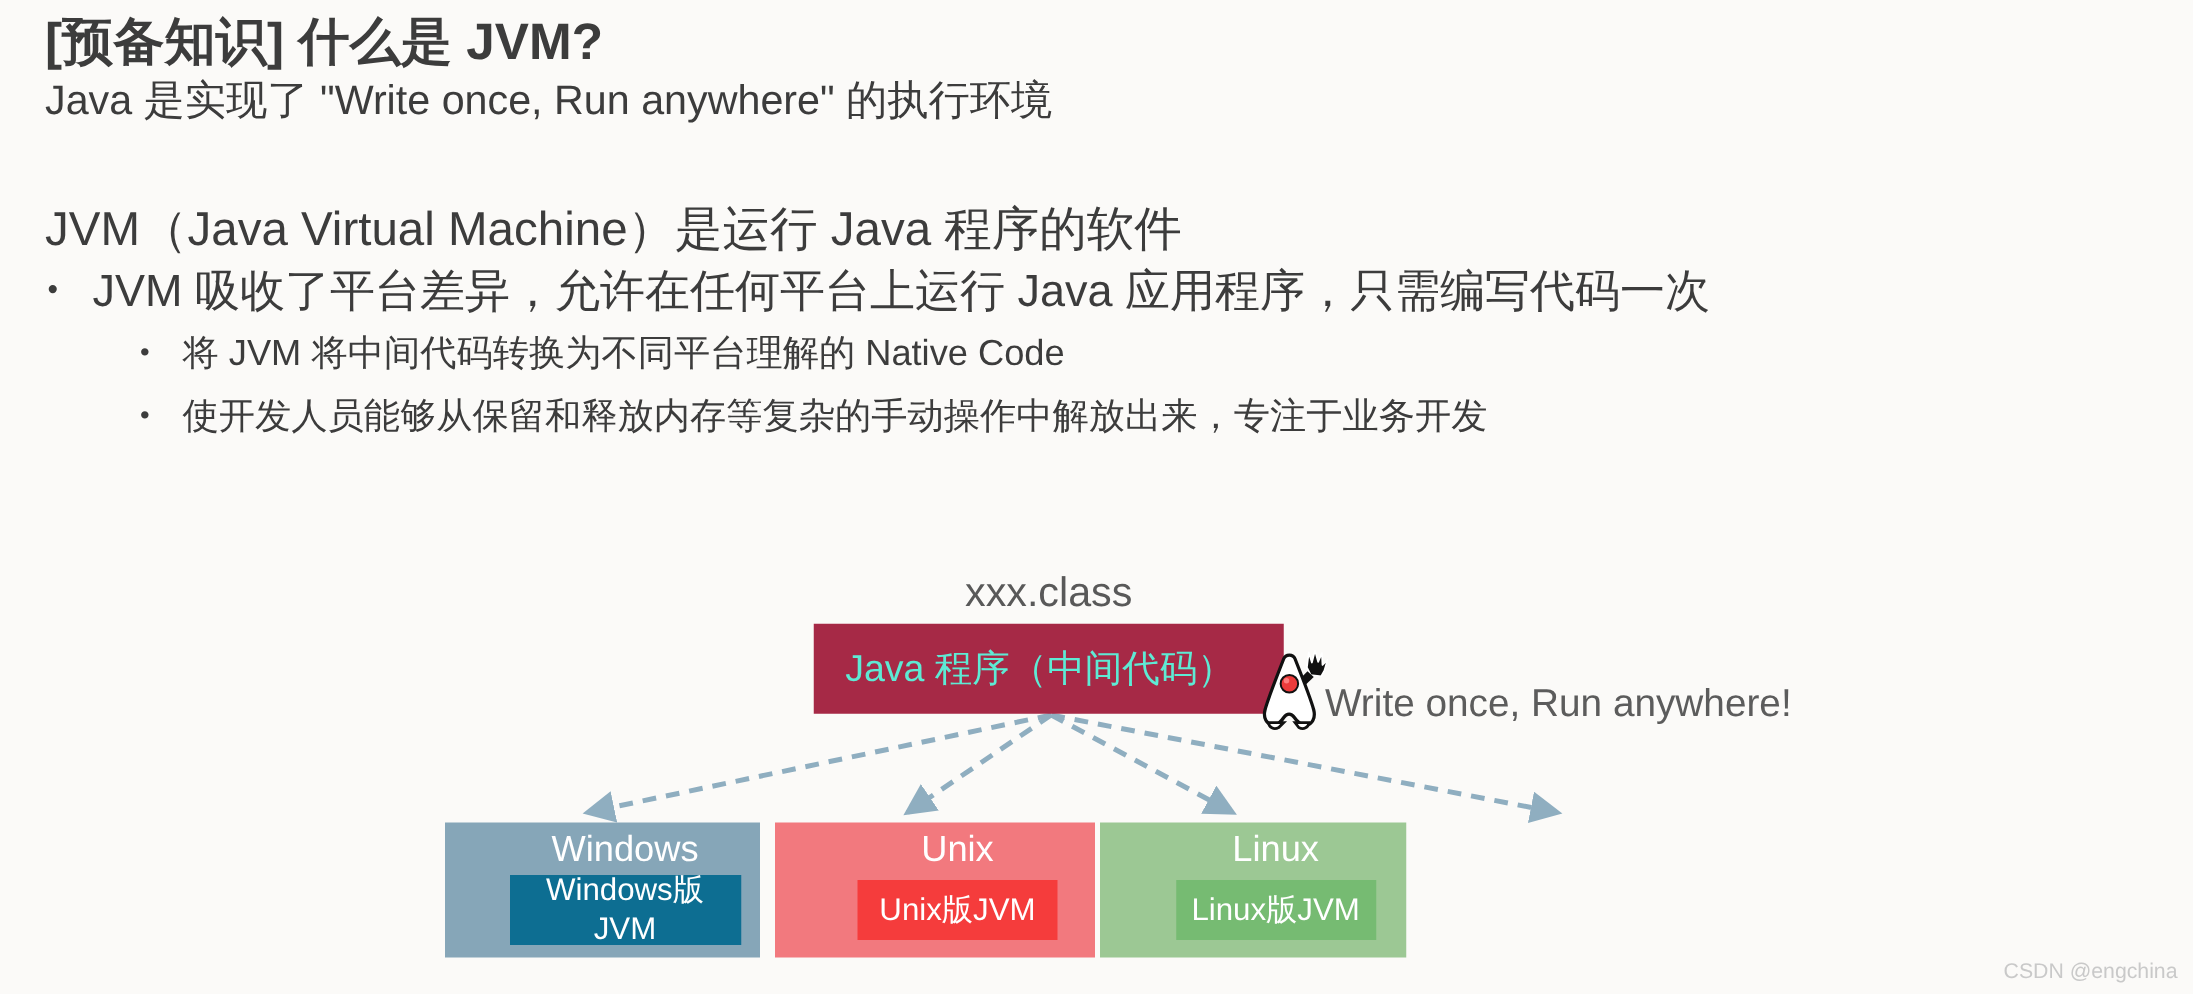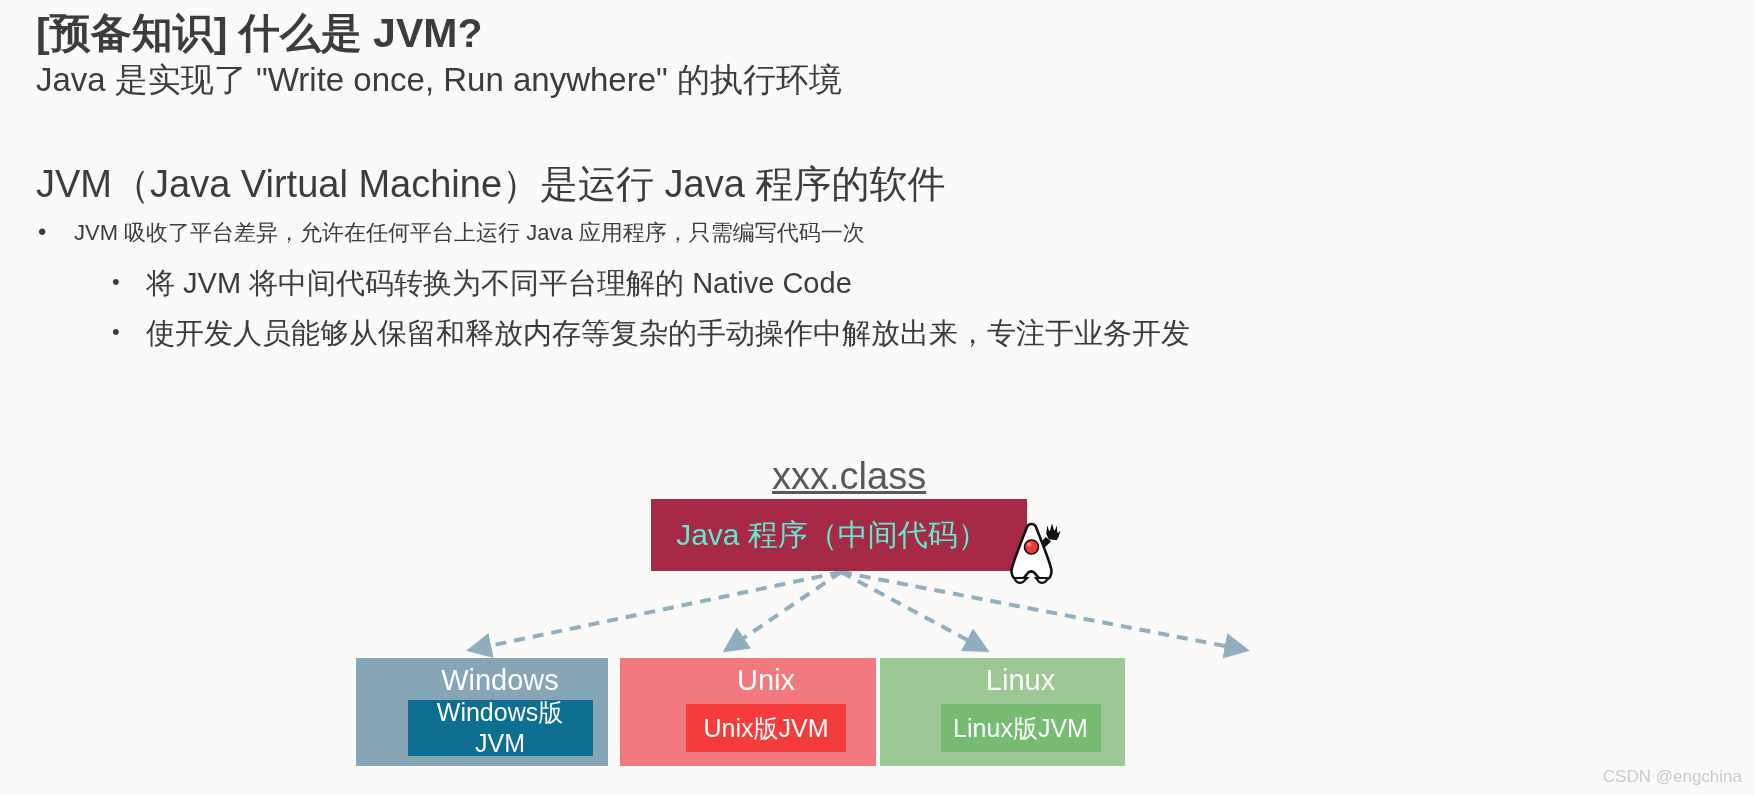--- a/index.html
+++ b/index.html
@@ -48,21 +48,21 @@
     top: 160px;
     width: 1400px;
   }
   .lead {
     font-size: 38px;
     color: #3C3C3C;
     line-height: 48px;
     white-space: nowrap;
   }
   .bullet-l1 {
-    font-size: 22px;
+    font-size: 36px;
     color: #3C3C3C;
     line-height: 50px;
     white-space: nowrap;
     position: relative;
     padding-left: 38px;
   }
   .bullet-l1::before {
     content: "\2022";
     position: absolute;
     left: 2px;
@@ -93,24 +93,23 @@
     width: 1754px;
     height: 795px;
     pointer-events: none;
   }
   .diagram > * { pointer-events: auto; }
 
   .class-label {
     position: absolute;
     left: 772px;
     top: 455px;
-    font-size: 38px;
+    font-size: 33px;
     color: #595959;
     white-space: nowrap;
-    text-decoration: underline;
   }
 
   .src-box {
     position: absolute;
     left: 651px;
     top: 499px;
     width: 376px;
     height: 72px;
     background: #A62946;
     display: flex;
@@ -264,20 +263,21 @@
                C26.5 54.5 30 54.5 32.5 58 C34.5 61 37 64 41.5 64 C47 64 49.5 58 48 52
                C46 44 33 11 33 11 C31.5 7 25.5 7 24 11 Z" fill="#FFFFFF" stroke="#111111" stroke-width="2.6" stroke-linejoin="round"></path>
 
       <circle cx="28.5" cy="31" r="7" fill="#ED3B3B" stroke="#111111" stroke-width="1.6"></circle>
       <circle cx="26.2" cy="28.6" r="2.2" fill="#FF8A8A" opacity="0.85"></circle>
 
       <path d="M12 62 C12 66 16 68 20 66 L24 62 Z" fill="#FFFFFF" stroke="#111111" stroke-width="2.2"></path>
       <path d="M44 62 C44 66 40 68 36 66 L33 62 Z" fill="#FFFFFF" stroke="#111111" stroke-width="2.2"></path>
     </svg>
 
+    <div class="wora-text">Write once, Run anywhere!</div>
 
     <div class="plat" id="plat-windows">
       <div class="outer-label">Windows</div>
       <div class="inner">Windows版
 JVM</div>
     </div>
 
     <div class="plat" id="plat-unix">
       <div class="outer-label">Unix</div>
       <div class="inner">Unix版JVM</div>

